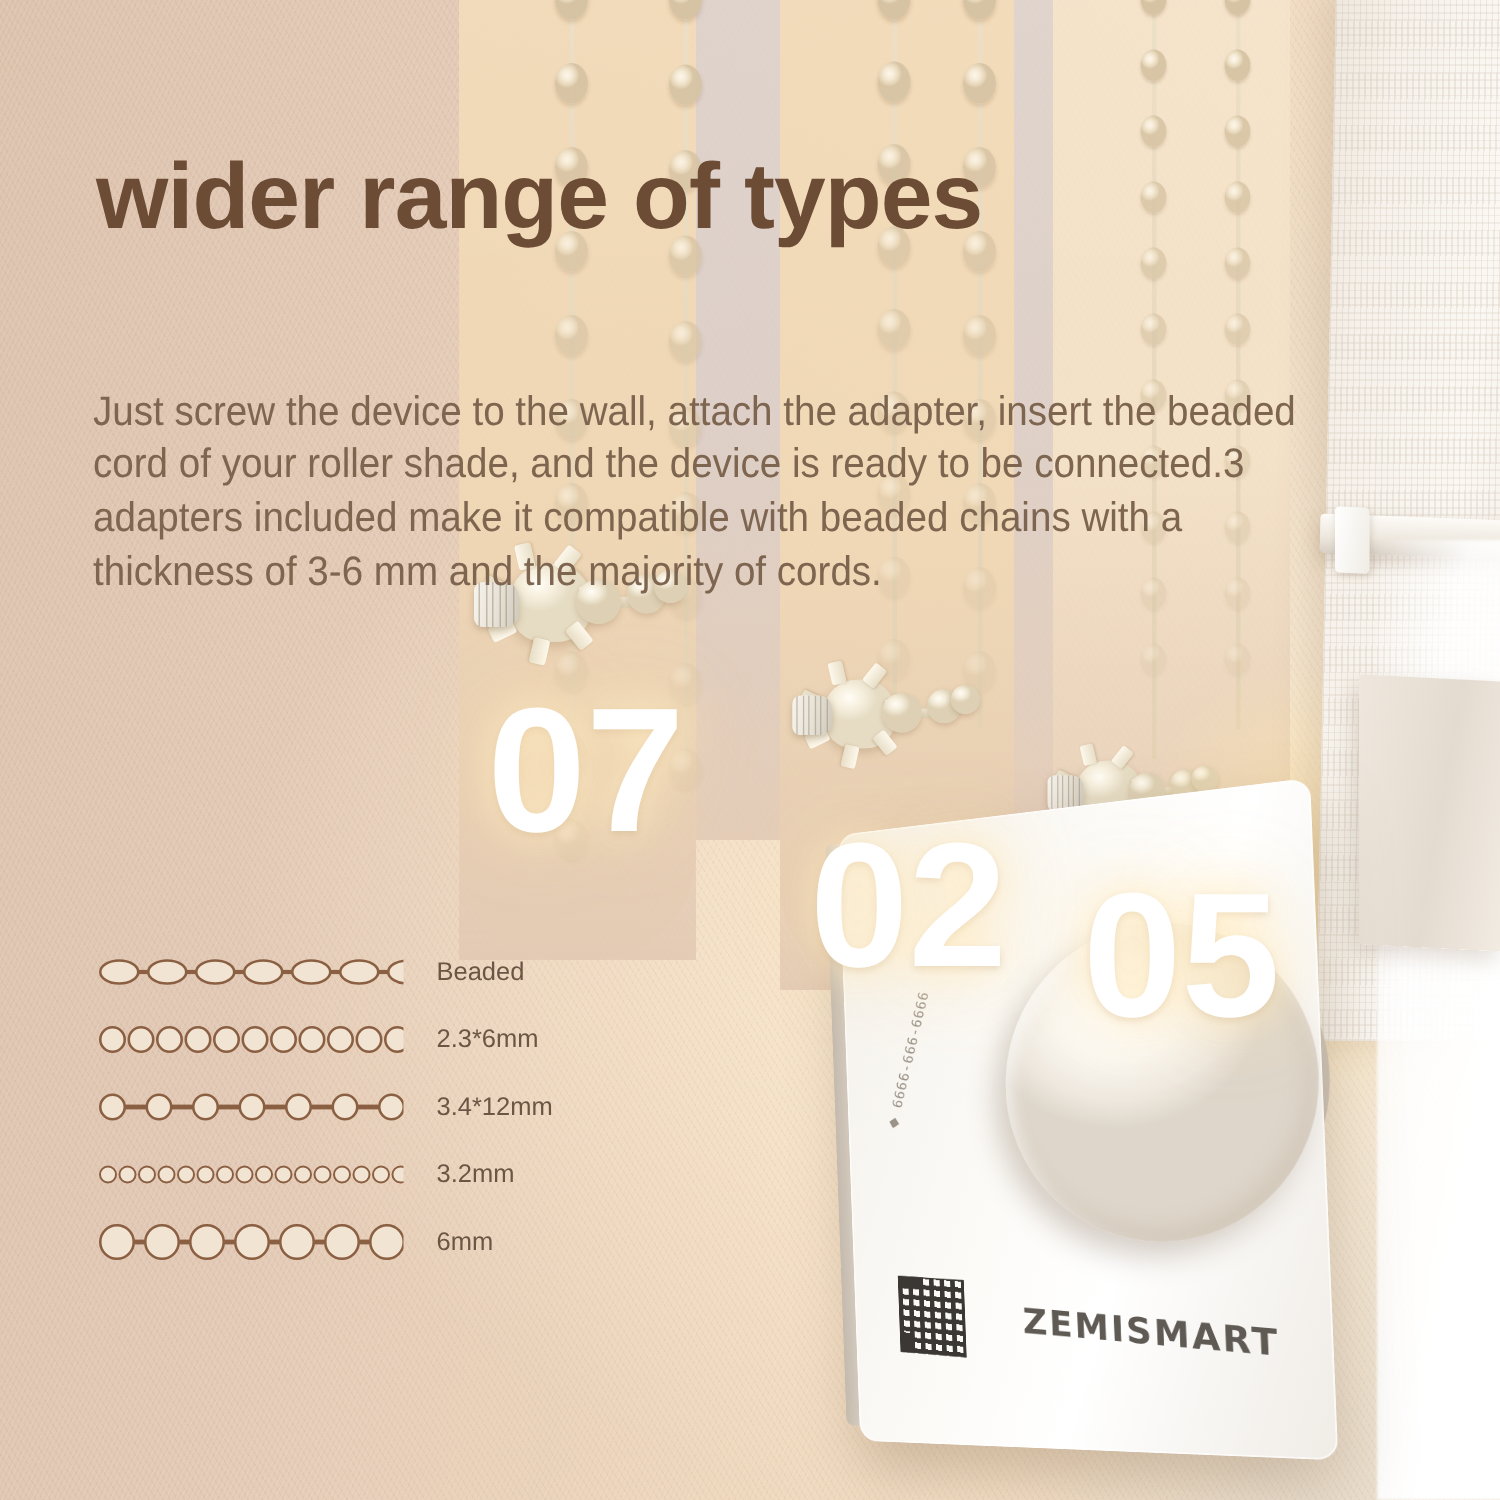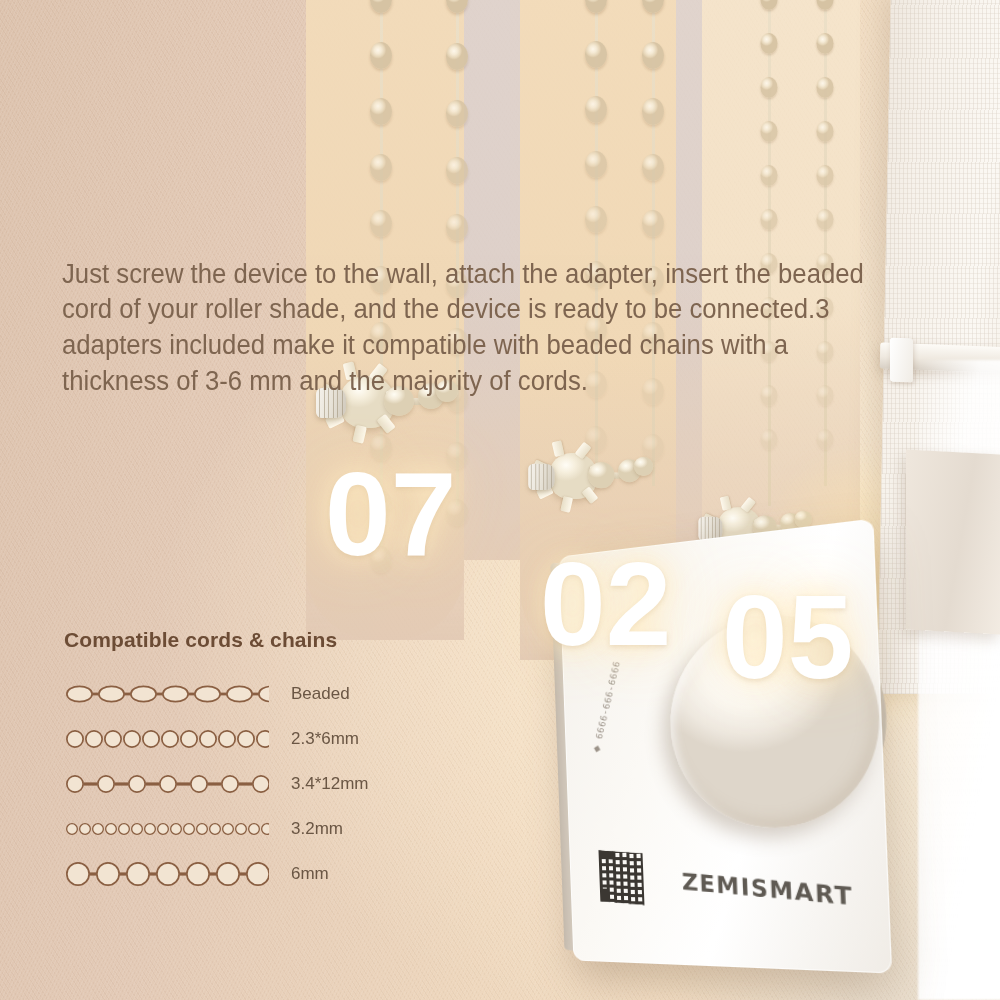--- a/index.html
+++ b/index.html
@@ -414,26 +414,26 @@
     <div class="dev-brand">ZEMISMART</div>
   </div>
 
   <div id="steps">
       <div class="step" style="left: 325px; top: 455px; font-size: 118px;">07</div>
       <div class="step" style="left: 540px; top: 545px; font-size: 118px;">02</div>
       <div class="step" style="left: 722px; top: 578px; font-size: 118px;">05</div>
     </div>
 
   <h1 class="headline">
+    <span class="ln">wider range of types</span>
   </h1>
 
   <p class="lede">Just screw the device to the wall, attach the adapter, insert the beaded cord of your roller shade, and the device is ready to be connected.3 adapters included make it compatible with beaded chains with a thickness of 3-6 mm and the majority of cords.</p>
 
   <div class="legend">
-    <div class="legend-title">Compatible cords &amp; chains</div>
     <div id="legend-rows">
         <div class="legend-row">
           <div class="legend-art"><svg width="205" height="30" viewBox="0 0 205 30">
               <ellipse cx="15.5" cy="15" rx="12.65" ry="7.65" fill="#f2e4d2" stroke="#8a5f42" stroke-width="1.7"></ellipse>
               <rect x="28.5" y="13.6" width="6" height="2.8" fill="#8a5f42"></rect>
               <ellipse cx="47.5" cy="15" rx="12.65" ry="7.65" fill="#f2e4d2" stroke="#8a5f42" stroke-width="1.7"></ellipse>
               <rect x="60.5" y="13.6" width="6" height="2.8" fill="#8a5f42"></rect>
               <ellipse cx="79.5" cy="15" rx="12.65" ry="7.65" fill="#f2e4d2" stroke="#8a5f42" stroke-width="1.7"></ellipse>
               <rect x="92.5" y="13.6" width="6" height="2.8" fill="#8a5f42"></rect>
               <ellipse cx="111.5" cy="15" rx="12.65" ry="7.65" fill="#f2e4d2" stroke="#8a5f42" stroke-width="1.7"></ellipse>

